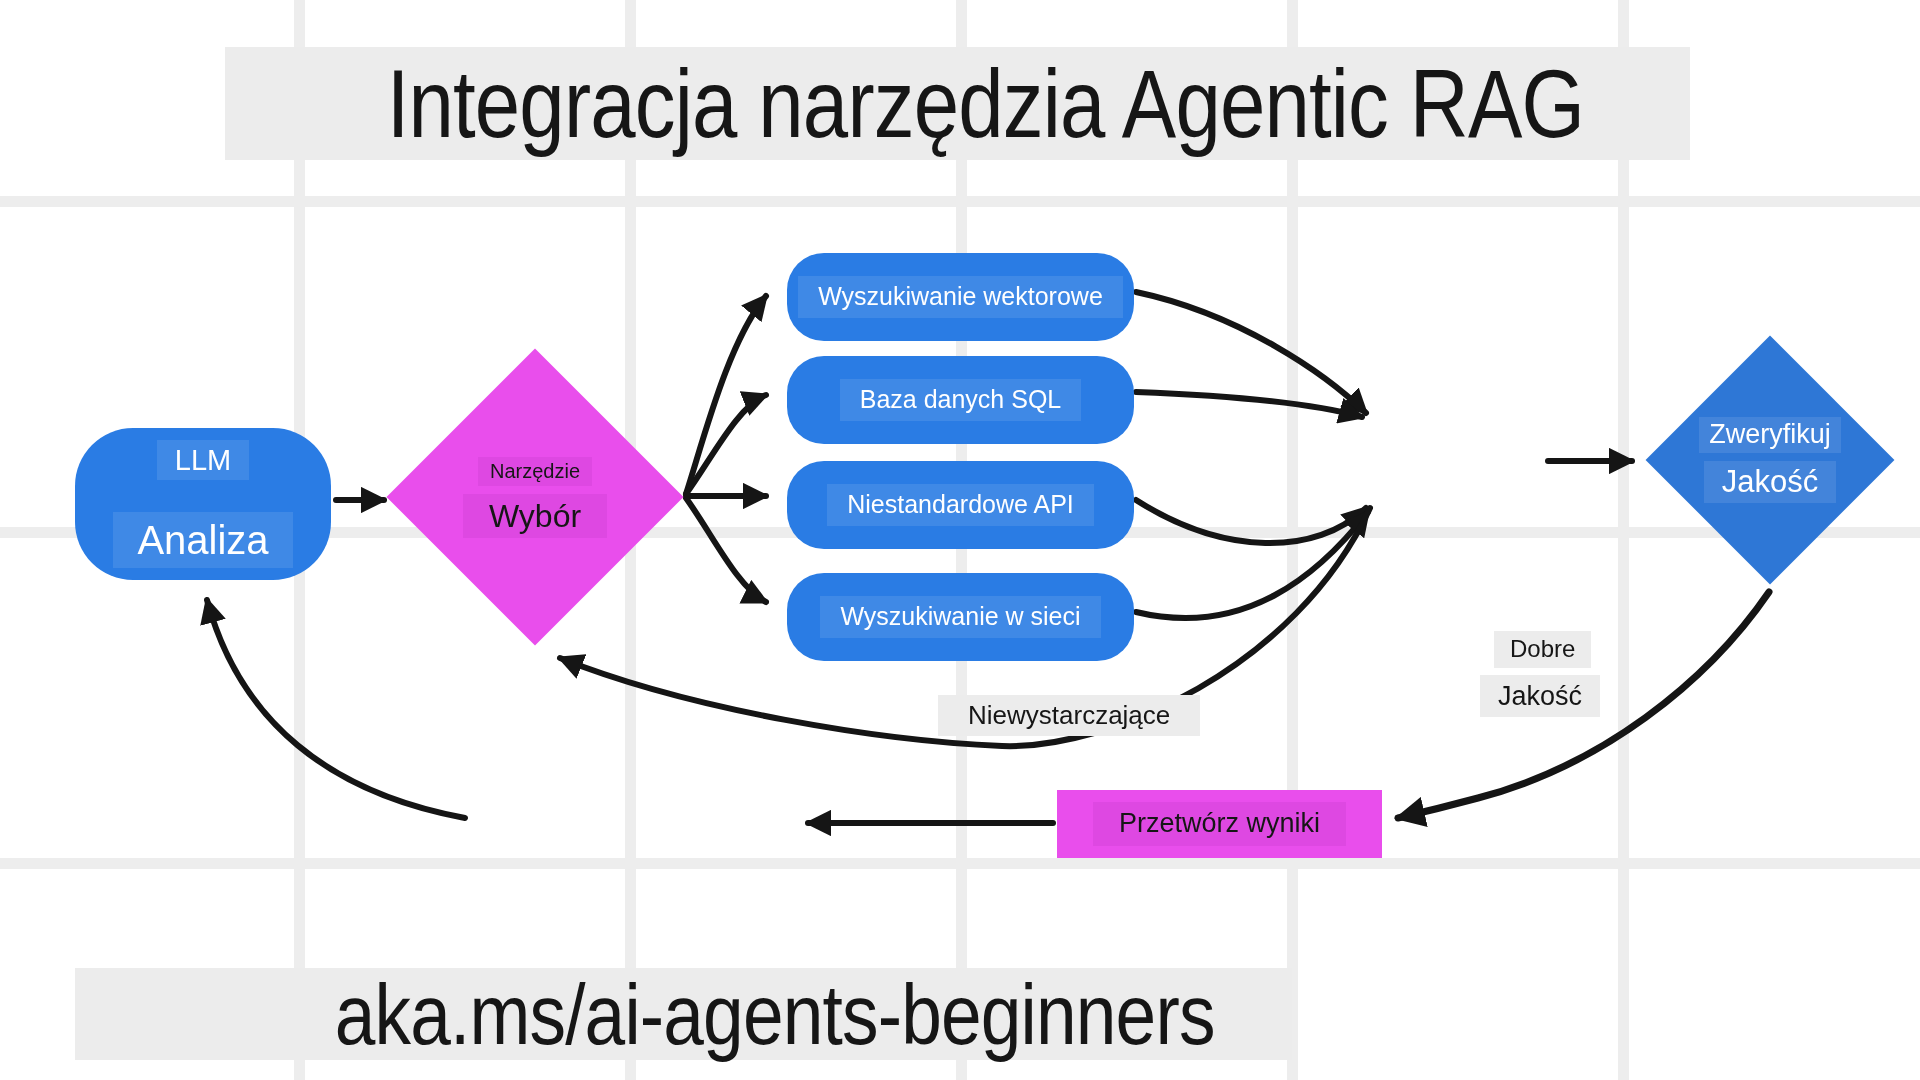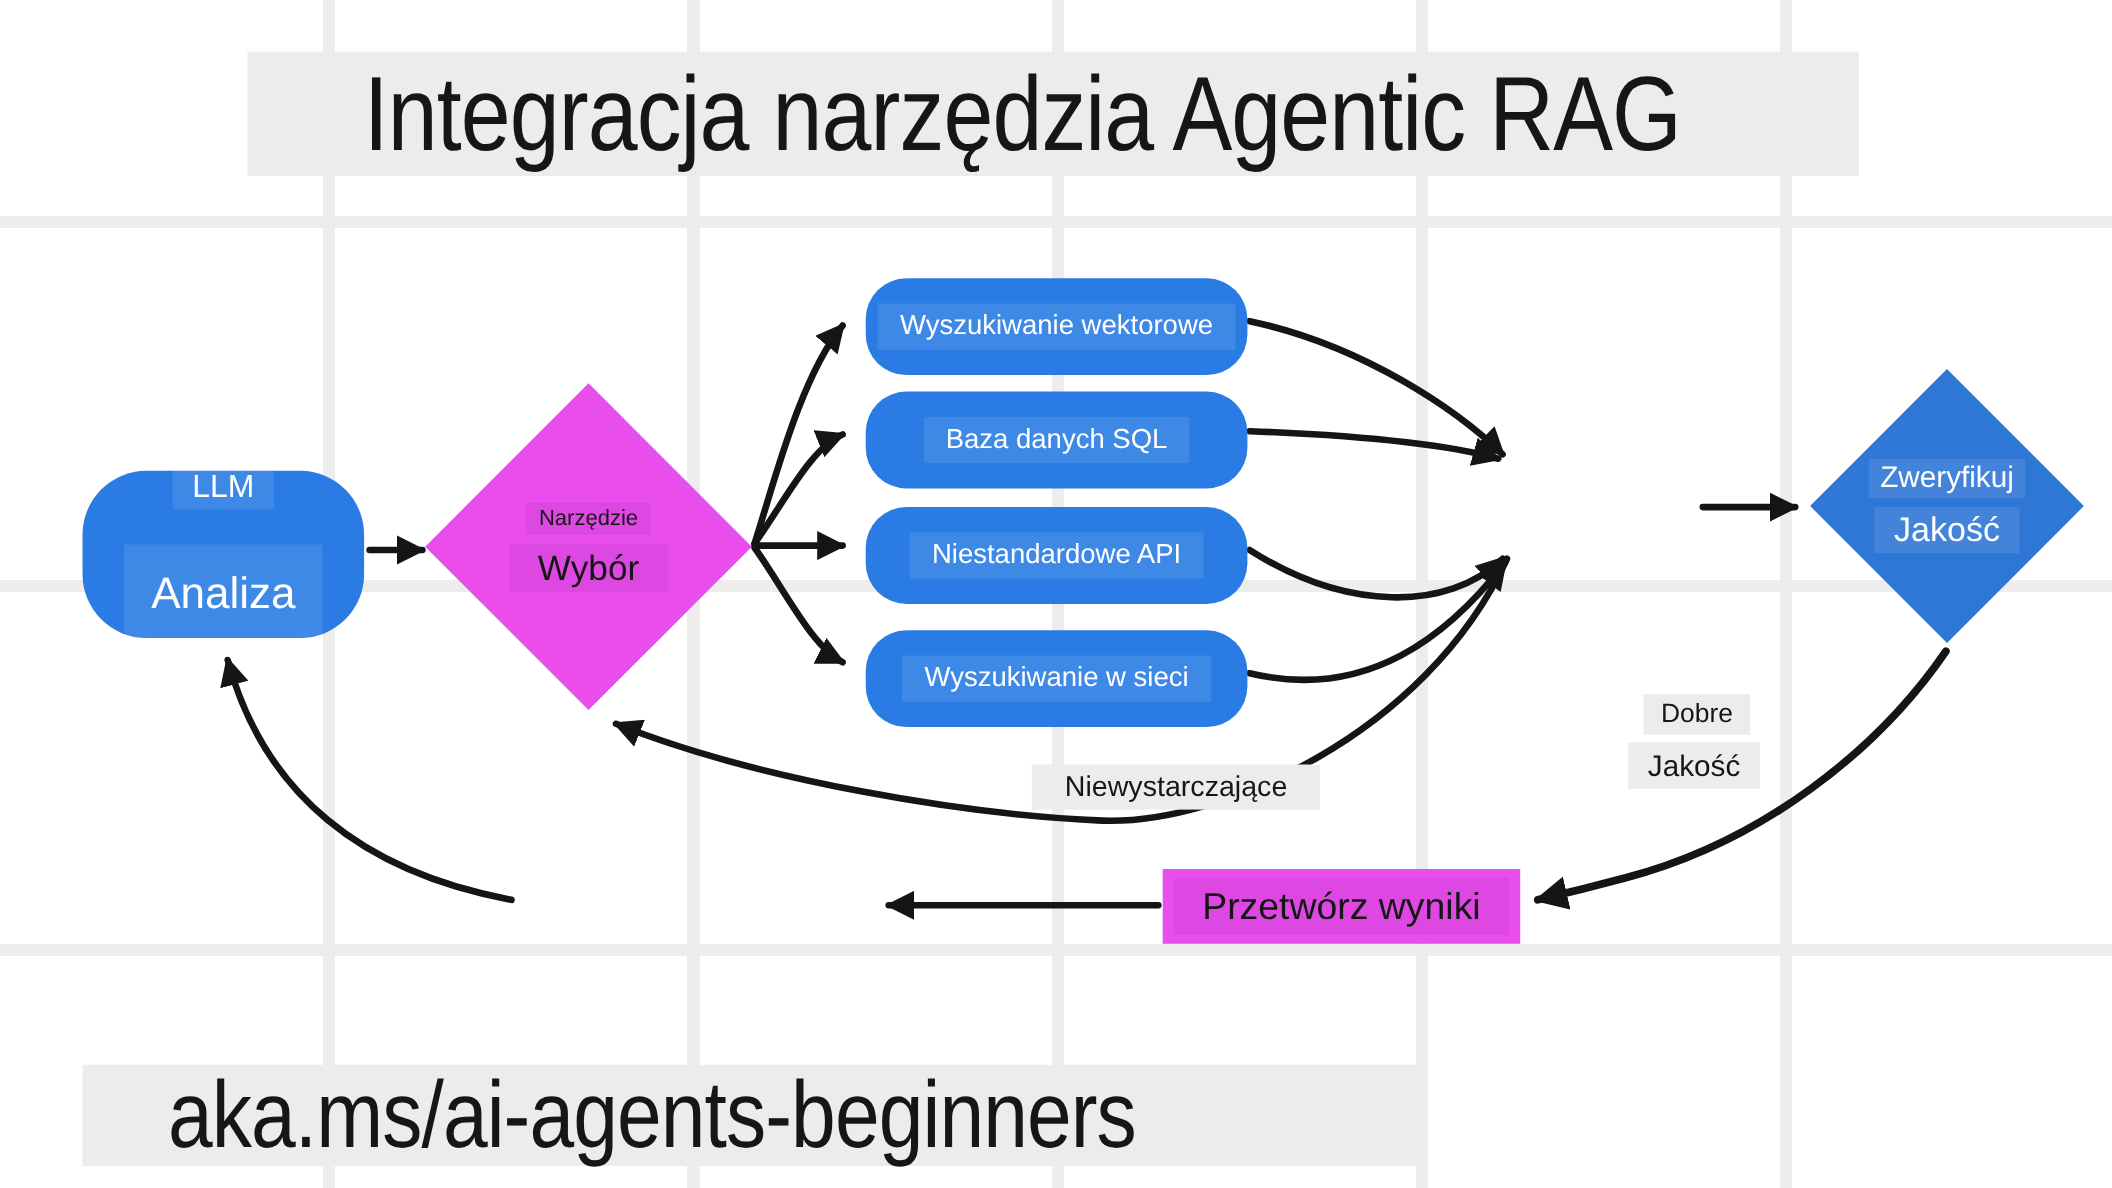--- a/index.html
+++ b/index.html
@@ -7,21 +7,21 @@
     --node-magenta:#e94eec; --band-gray:#ececec; --arrow:#151515; --text-dark:#161616; --text-light:#ffffff;
   }
   *{margin:0;padding:0;box-sizing:border-box;}
   html,body{width:1920px;height:1080px;background:#fff;font-family:"Liberation Sans",sans-serif;}
   .stage{position:relative;width:1920px;height:1080px;overflow:hidden;background:var(--canvas);}
   .grid-bg{position:absolute;inset:0;
     background-image:
       repeating-linear-gradient(90deg, transparent 0px, transparent 294px, var(--grid-line) 294px, var(--grid-line) 305px, transparent 305px, transparent 331px),
       repeating-linear-gradient(180deg, transparent 0px, transparent 196px, var(--grid-line) 196px, var(--grid-line) 207px, transparent 207px, transparent 331px);
   }
-  .band{position:absolute;background:var(--band-gray);display:flex;align-items:center;justify-content:flex-start;color:var(--text-dark);}
+  .band{position:absolute;background:var(--band-gray);display:flex;align-items:center;justify-content:flex-end;color:var(--text-dark);}
   .title-band{left:225px;top:47px;width:1465px;height:113px;}
   .title-band .band-text{font-size:96px;font-weight:500;transform:scaleX(0.85);white-space:nowrap;letter-spacing:-1px;}
   .footer-band{left:75px;top:968px;width:1217px;height:92px;}
   .footer-band .band-text{font-size:86px;font-weight:500;transform:scaleX(0.85);white-space:nowrap;letter-spacing:-1px;}
 
   .edges{position:absolute;left:0;top:0;width:1920px;height:1080px;}
   .edges path{stroke:var(--arrow);stroke-width:6;fill:none;stroke-linecap:round;}
   .edges .thick{stroke-width:7;}
   .edges marker path{fill:var(--arrow);stroke:none;}
 
@@ -30,40 +30,40 @@
   .magenta{background:var(--node-magenta);color:var(--text-dark);}
   .rounded{border-radius:58px;gap:32px;}
   .pill{border-radius:37px;}
   .inner-box{display:inline-block;white-space:nowrap;line-height:1.25;text-align:center;}
   .on-blue{background:rgba(255,255,255,0.10);}
   .on-magenta{background:rgba(90,0,95,0.07);}
   .lift{background:rgba(255,255,255,0.10);}
 
   .node-llm{left:75px;top:428px;width:256px;height:152px;}
   .node-llm .tag{font-size:29px;padding:2px 18px;}
-  .node-llm .big{font-size:40px;padding:20px 24px;}
+  .node-llm .big{font-size:40px;padding:3px 24px;}
 
   .diamond{position:absolute;transform:rotate(45deg);}
   .diamond-inner{position:absolute;inset:0;transform:rotate(-45deg);display:flex;flex-direction:column;align-items:center;justify-content:center;gap:8px;}
   .diamond-tool{left:430px;top:392px;width:210px;height:210px;background:var(--node-magenta);}
   .diamond-tool .tag{font-size:20px;padding:2px 12px;color:var(--text-dark);}
   .diamond-tool .big{font-size:32px;padding:2px 26px;color:var(--text-dark);}
   .diamond-verify{left:1682px;top:372px;width:176px;height:176px;background:var(--diamond-blue);}
   .diamond-verify .tag{font-size:27px;padding:1px 10px;color:var(--text-light);}
   .diamond-verify .big{font-size:31px;padding:2px 18px;color:var(--text-light);}
 
   .tool-pill{left:787px;width:347px;height:88px;}
   .tool-pill .inner-box{font-size:25px;padding:5px 20px;}
   .pill-1{top:253px;} .pill-2{top:356px;} .pill-3{top:461px;} .pill-4{top:573px;}
 
   .rect-node{border-radius:0;}
   .node-gather{left:1220px;top:428px;width:323px;height:67px;}
   .node-gather .inner-box{font-size:30px;padding:4px 34px;}
   .node-process{left:1057px;top:790px;width:325px;height:68px;}
-  .node-process .inner-box{font-size:34px;padding:5px 26px;text-align:center;}
+  .node-process .inner-box{font-size:27px;padding:5px 26px;text-align:center;}
   .node-memory{left:467px;top:788px;width:323px;height:70px;}
   .node-memory .inner-box{font-size:31px;padding:5px 18px;}
 
   .float-label{position:absolute;background:var(--band-gray);color:var(--text-dark);white-space:nowrap;line-height:1.2;}
   .label-dobre{left:1494px;top:631px;font-size:24px;padding:4px 16px;}
   .label-jakosc{left:1480px;top:675px;font-size:27px;padding:5px 18px;}
   .label-insufficient{left:938px;top:695px;font-size:26px;padding:5px 30px;}
 </style>
 </head>
 <body>

